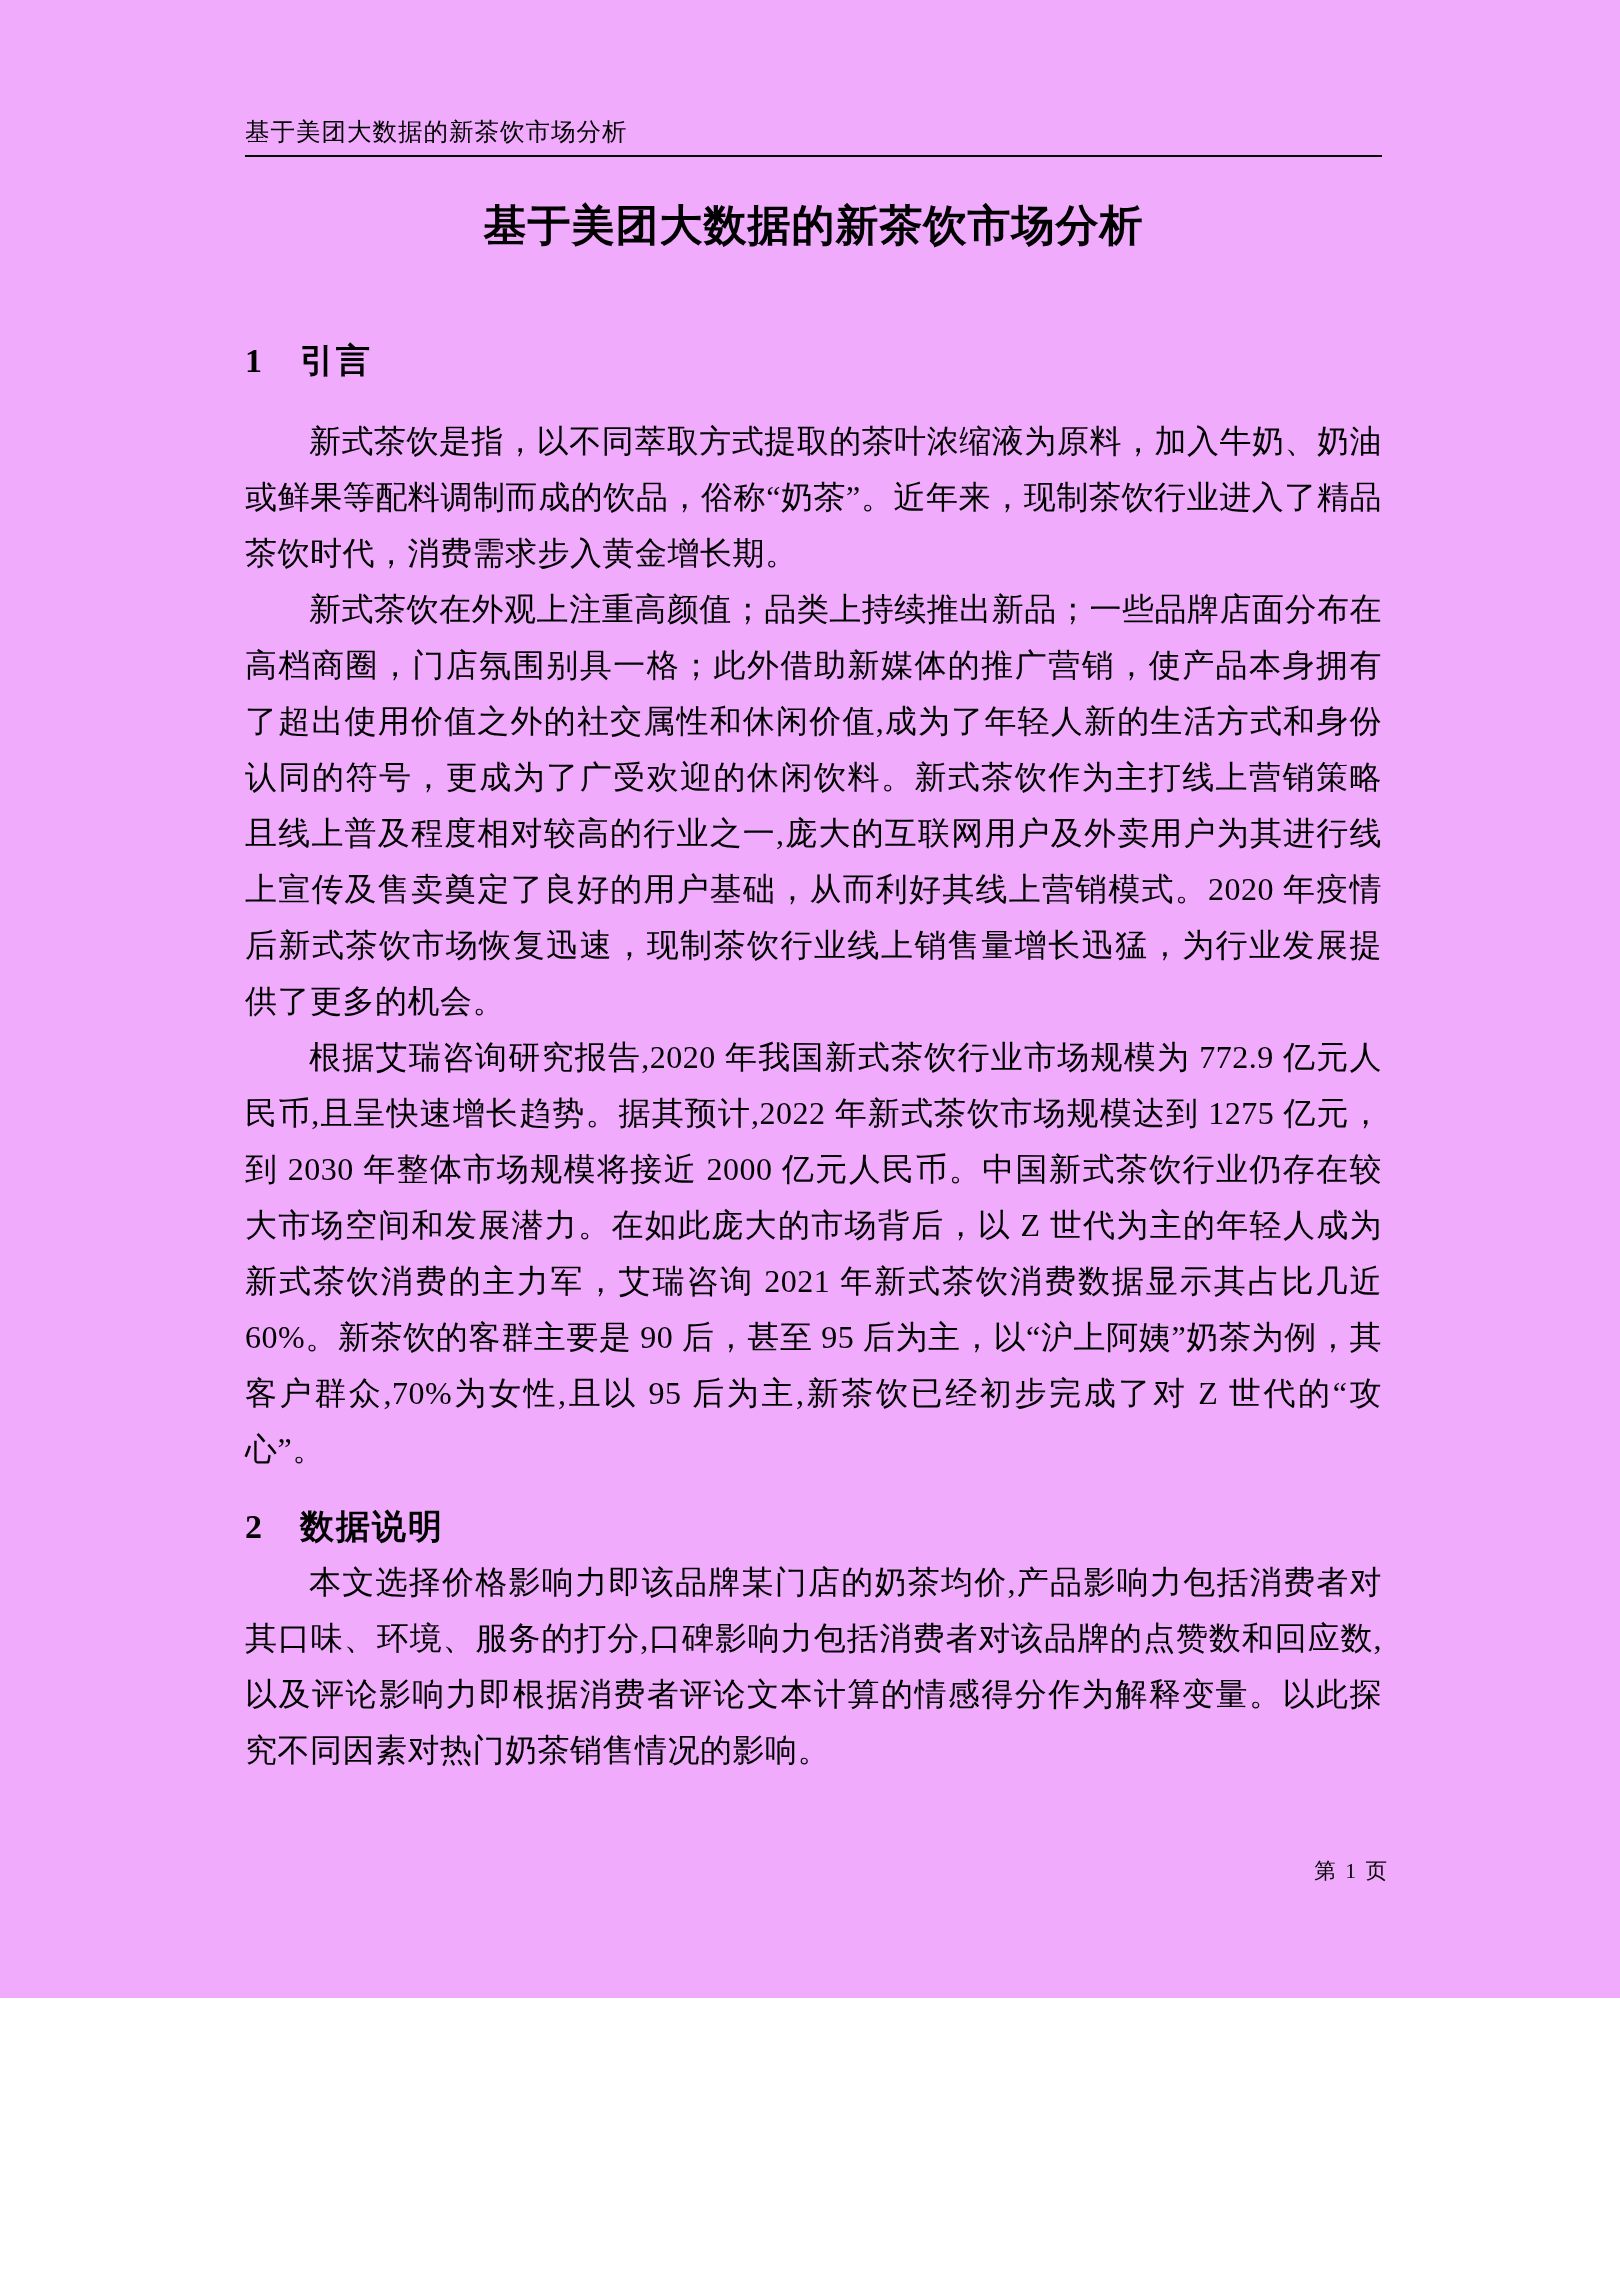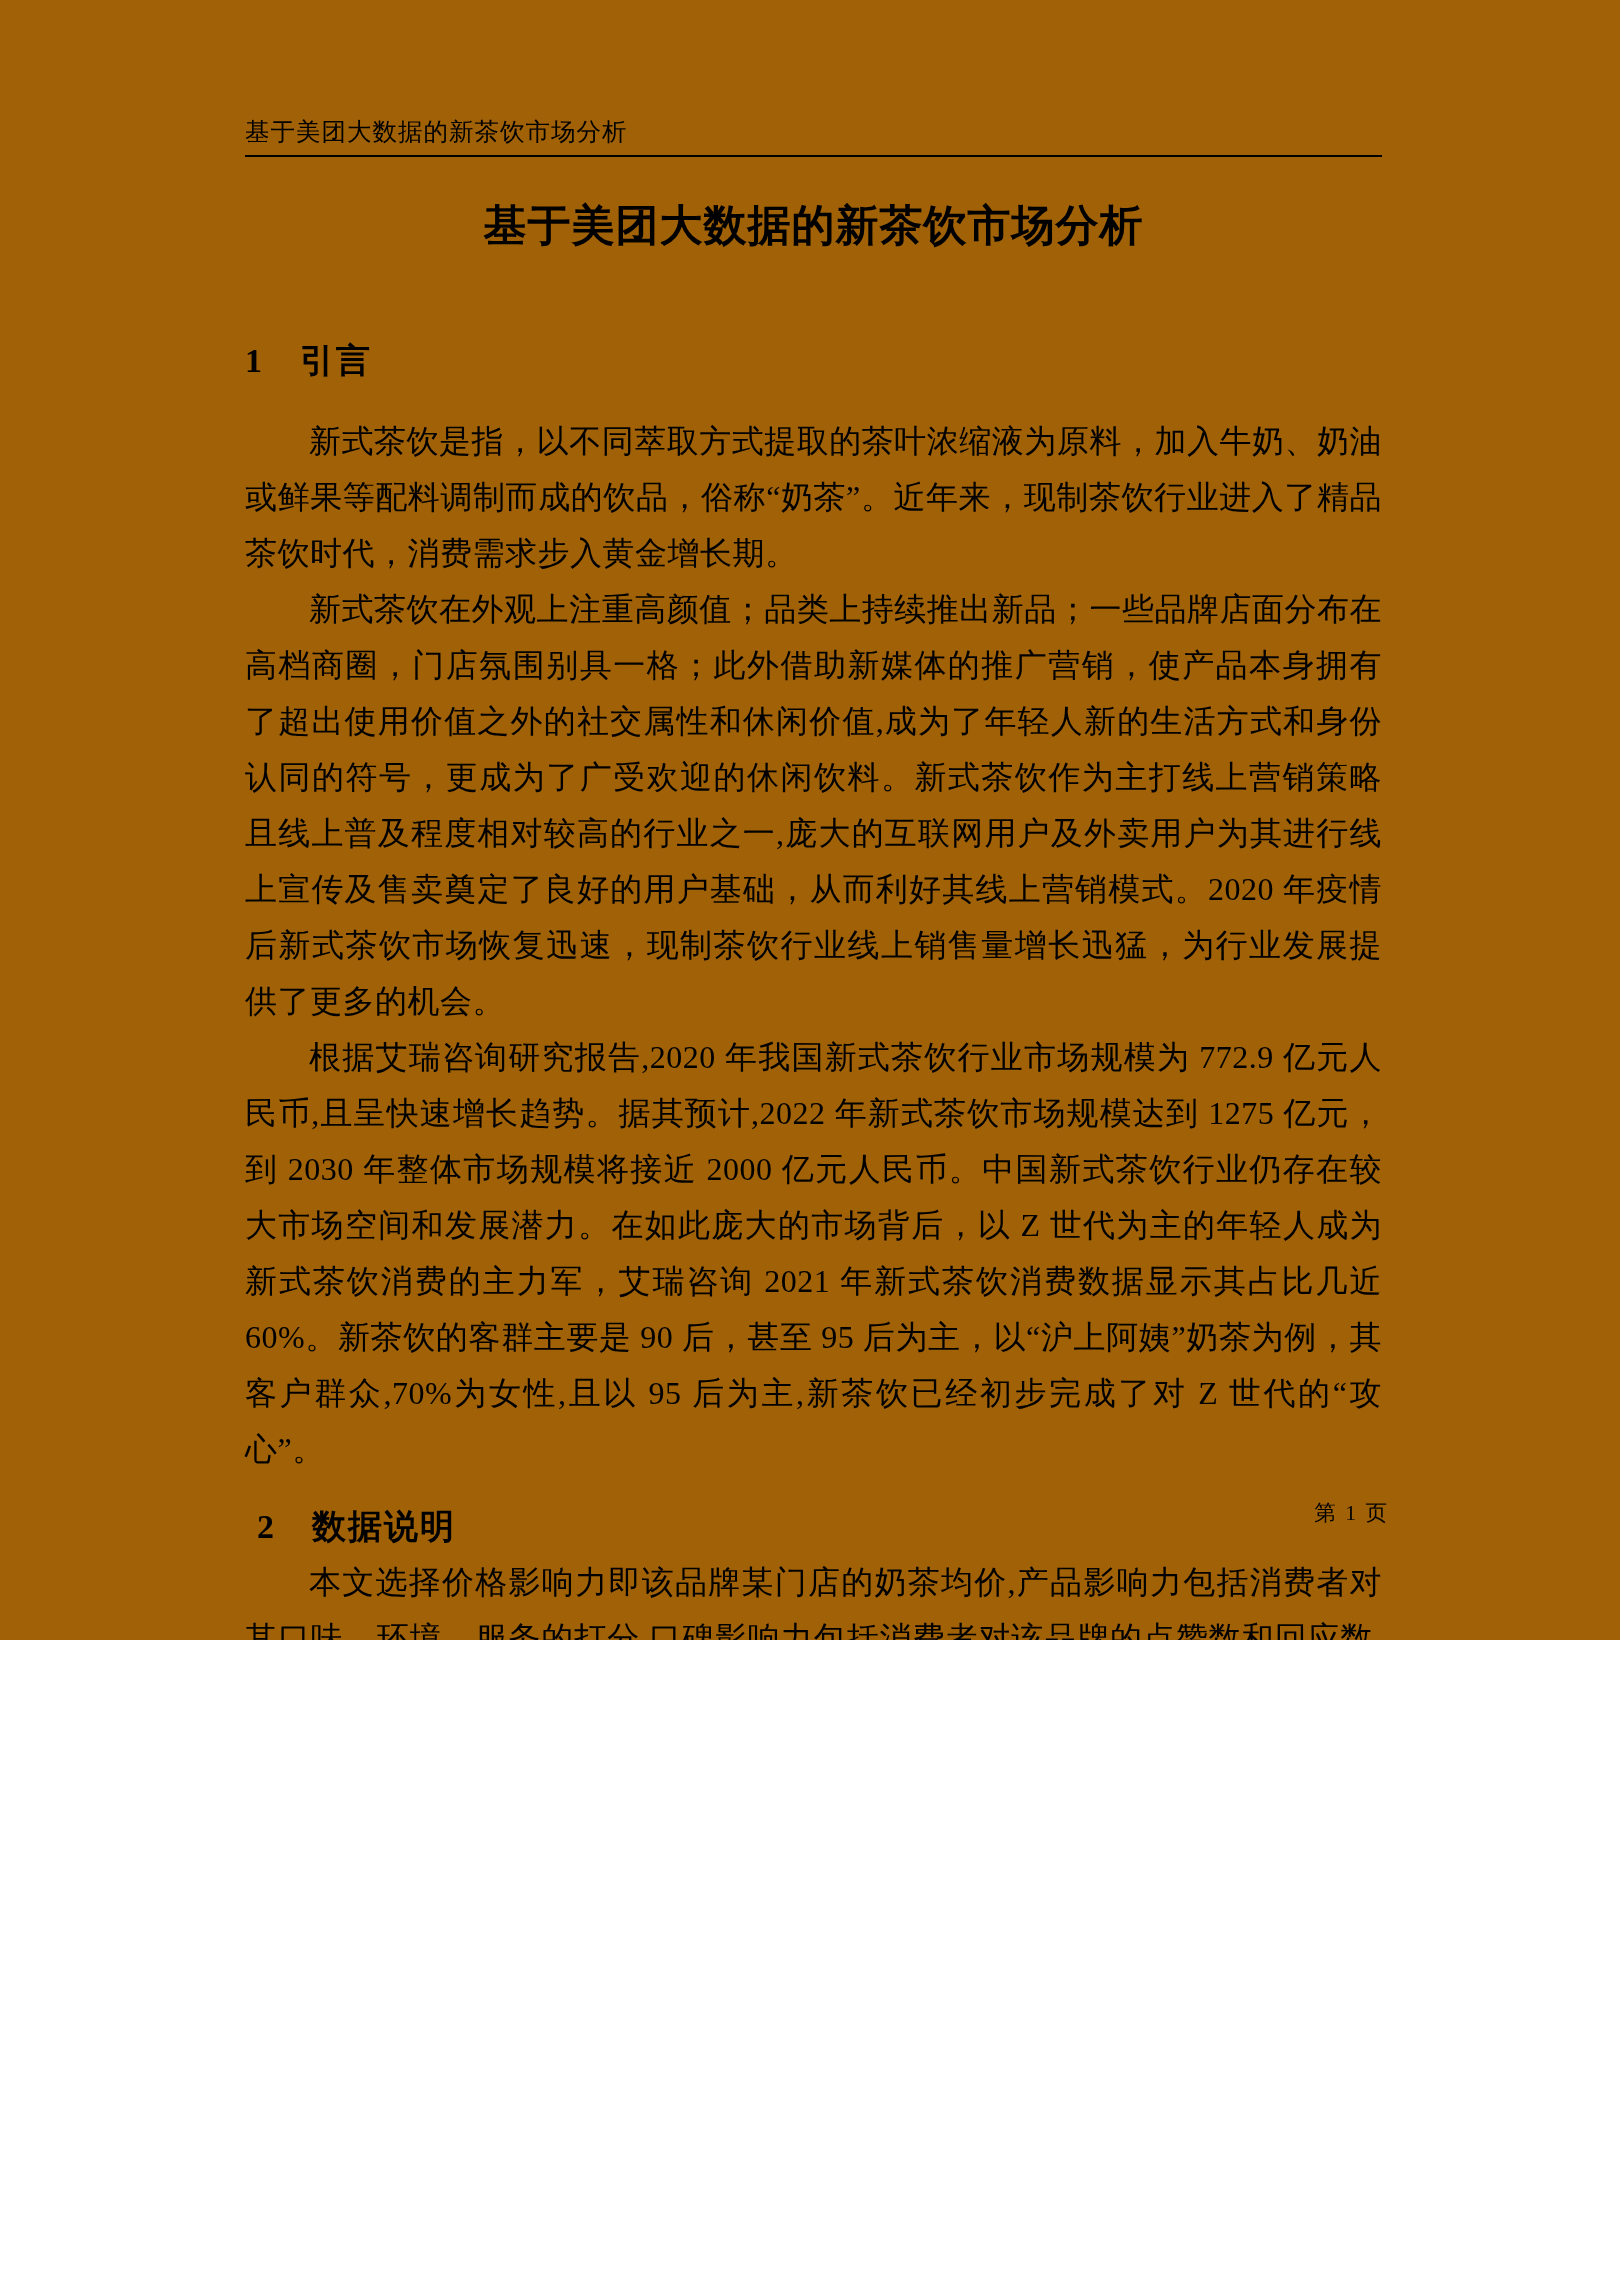--- a/index.html
+++ b/index.html
@@ -3,22 +3,22 @@
 <meta charset="utf-8">
 <style>
   html, body {
     margin: 0;
     padding: 0;
     background: #ffffff;
   }
   .page {
     position: relative;
     width: 1620px;
-    height: 1640px;
-    background: #a16207;
+    height: 1998px;
+    background: #f0abfc;
     color: #000000;
     font-family: "Liberation Serif", "DejaVu Serif", serif;
     overflow: hidden;
     box-sizing: border-box;
   }
   .content {
     margin: 0 238px 0 245px; 
   }
   
   .running-head {
@@ -41,21 +41,21 @@
   }
   
   .sec-h {
     margin: 82px 0 0 0;
     font-weight: bold;
     font-size: 34px;
     line-height: 55px;
     letter-spacing: 2px;
   }
   .sec-h .sec-num { margin-right: 25.5px; }
-  .sec-h2 { margin-top: 21.6px; margin-left: 12px; }
+  .sec-h2 { margin-top: 21.6px; }
   
   .body-p {
     margin: 0;
     font-size: 32px;
     line-height: 56px;
     text-align: justify;
     text-justify: inter-character;
     text-indent: 2em;
     letter-spacing: 0.5px;
   }

